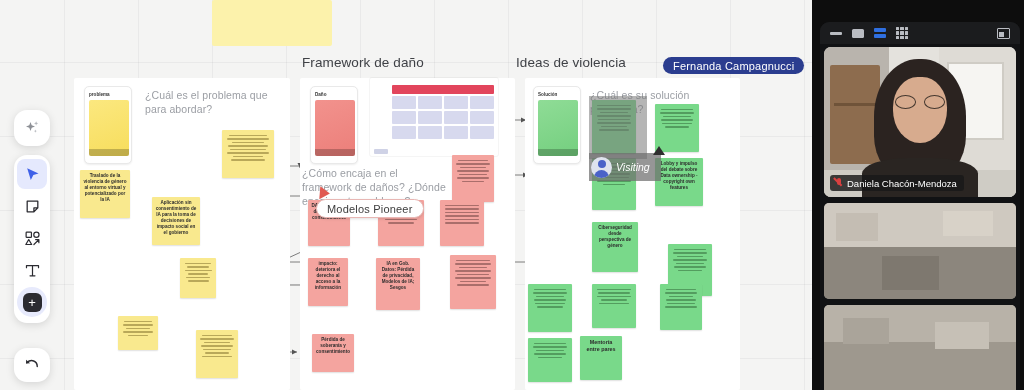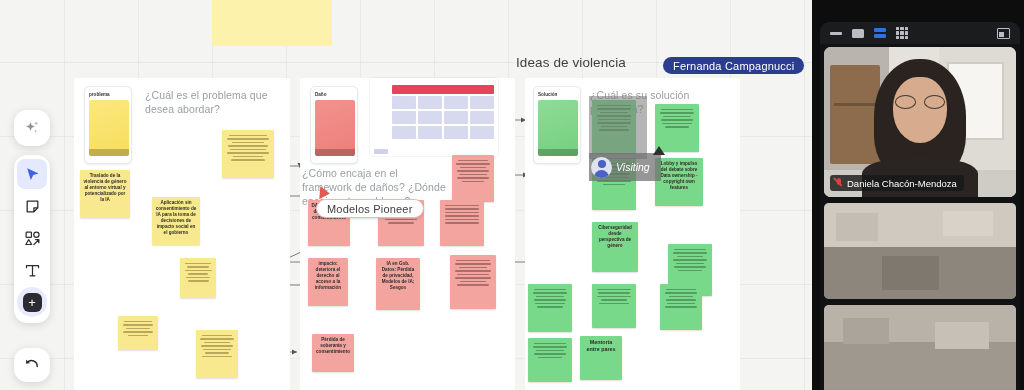--- a/index.html
+++ b/index.html
@@ -267,21 +267,21 @@
     </g>
   </svg>
 
   <div class="section" id="sec-problema">
     <div class="frame-body"></div>
   </div>
   <div class="tcard" style="left:84px; top:86px;">
     <span class="tcard-label">problema</span>
     <div class="tcard-swatch sw-yellow"></div>
   </div>
-  <div class="prompt" style="left:145px; top:88px; width:130px;">¿Cuál es el problema que desea abordar?</div>
+  <div class="prompt" style="left:145px; top:88px; width:130px;">¿Cuál es el problema que para abordar?</div>
 
   <div class="note n-yellow readable" style="left:80px; top:170px; width:50px; height:48px;">Traslado de la violencia de género al entorno virtual y potencializado por la IA</div>
   <div class="note n-yellow readable" style="left:152px; top:197px; width:48px; height:48px;">Aplicación sin consentimiento de IA para la toma de decisiones de impacto social en el gobierno</div>
   <div class="note n-yellow" style="left:222px; top:130px; width:52px; height:48px;">
     <span class="scribble">
       <i style="width:84%"></i>
         <i style="width:92%"></i>
         <i style="width:70%"></i>
         <i style="width:88%"></i>
       <i style="width:80%"></i>
@@ -317,20 +317,21 @@
         <i style="width:88%"></i>
         <i style="width:78%"></i>
         <i style="width:66%"></i>
         <i style="width:84%"></i>
     </span>
   </div>
 
   <div class="section" id="sec-framework">
     <div class="frame-body"></div>
   </div>
+  <div class="prompt" style="left:302px; top:56px; font-size:13.5px; color:#3f4146;">Framework de daño</div>
   <div class="tcard" style="left:310px; top:86px;">
     <span class="tcard-label">Daño</span>
     <div class="tcard-swatch sw-pink"></div>
   </div>
 
   <div class="matrix" style="left:370px; top:78px; width:128px; height:78px;">
     <div class="m-head"></div>
     <div class="m-row">
       <div class="m-cell"></div>
         <div class="m-cell"></div>

